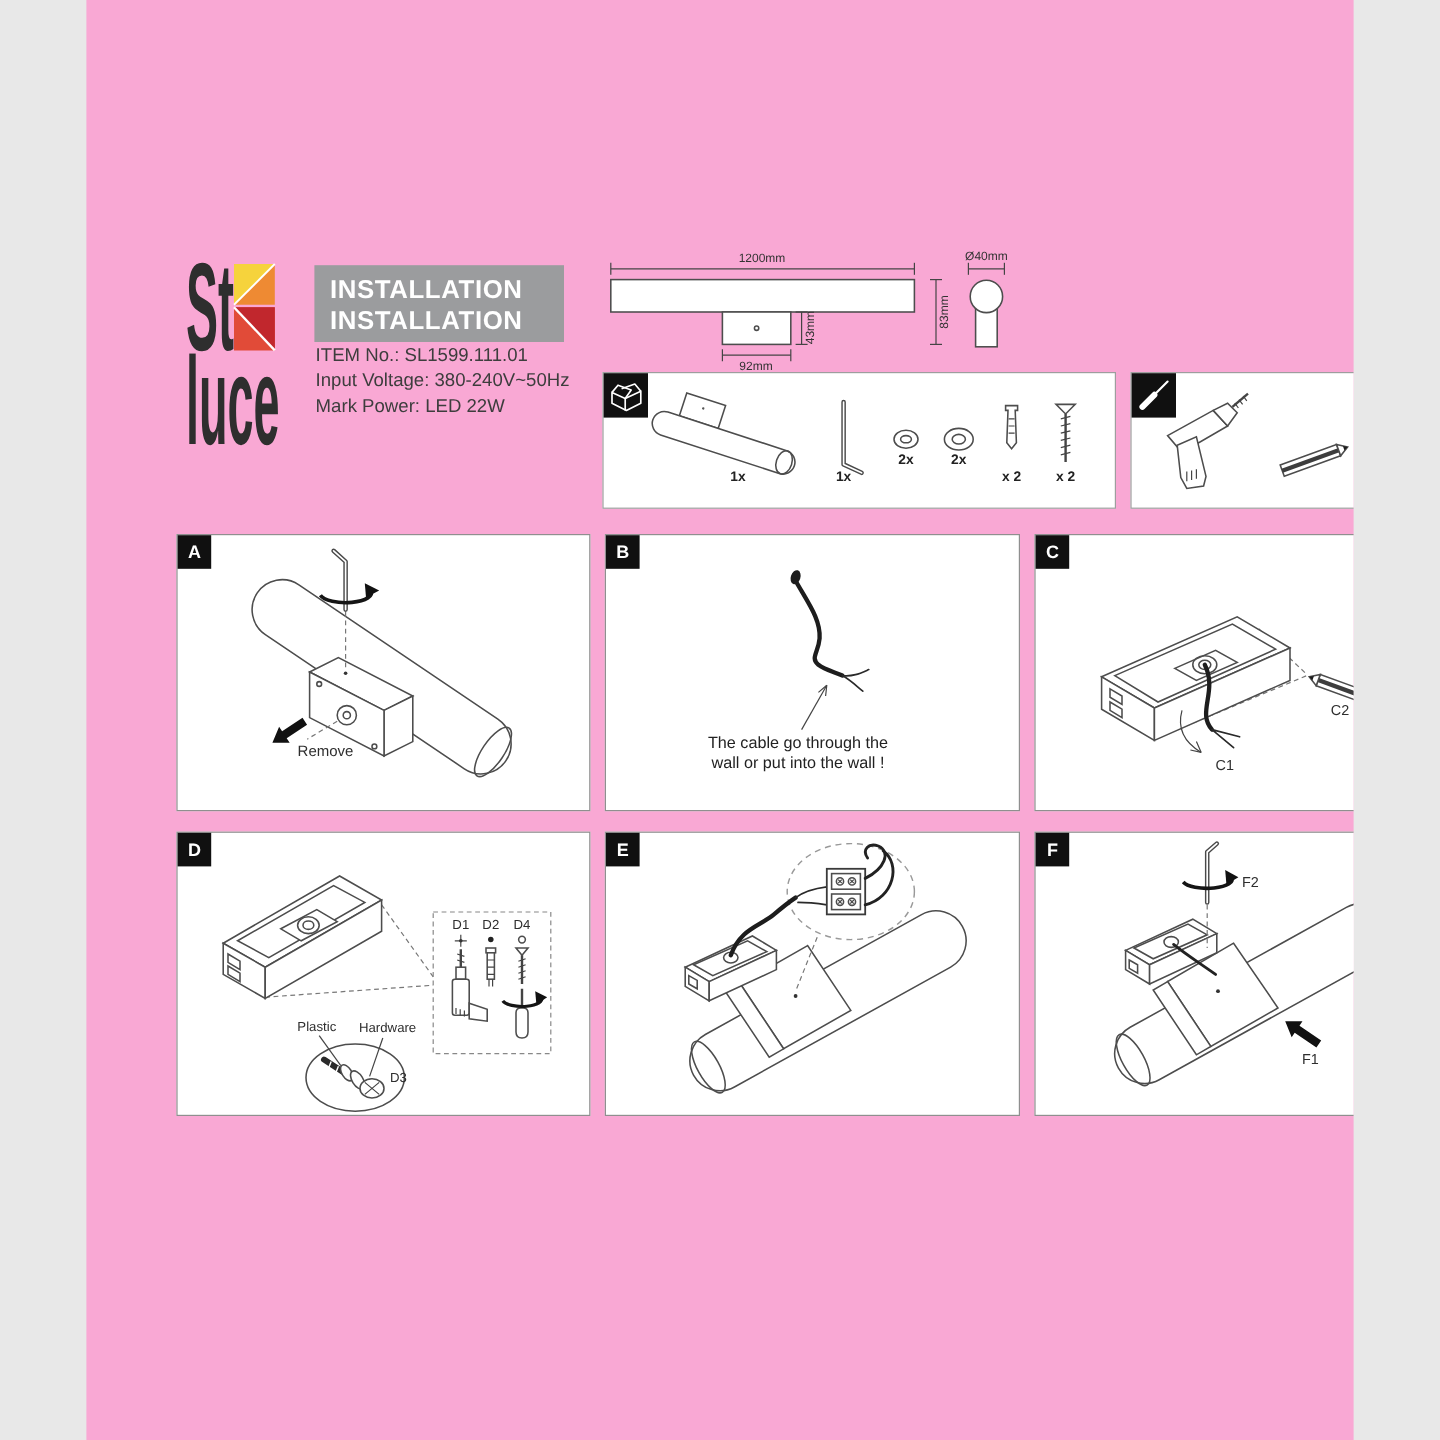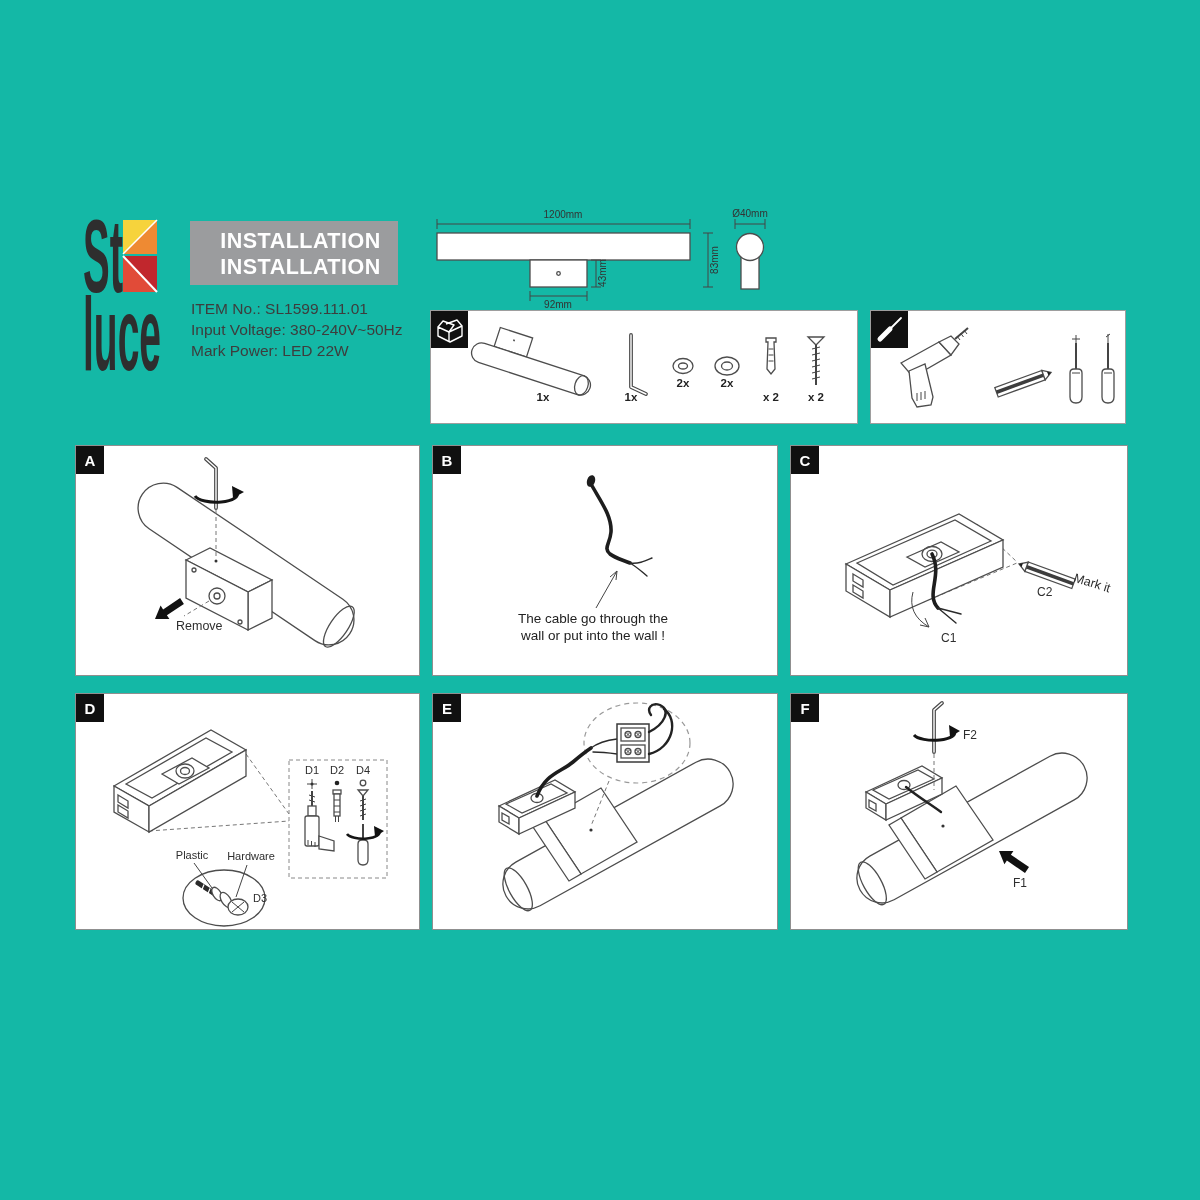--- a/index.html
+++ b/index.html
@@ -1,23 +1,23 @@
 <!DOCTYPE html>
 <html><head>
 <meta charset="utf-8">
 <style>
   html,body{margin:0;padding:0;background:#e8e8e8;}
-  #canvas{position:relative;width:1200px;height:1200px;background:#14b8a6;margin:0 auto;
+  #canvas{position:relative;width:1056px;height:1200px;background:#f9a8d4;margin:0 auto;
           font-family:"Liberation Sans",sans-serif;overflow:hidden;}
   .abs{position:absolute;}
   
   .hdr{position:absolute;left:190px;top:221px;width:208px;height:64px;background:#9b9c9e;
        color:#ffffff;font-weight:bold;font-size:21.5px;line-height:26px;
-       padding:7px 0 0 13px;box-sizing:border-box;letter-spacing:.5px;text-align:center;}
-  .info{position:absolute;left:191px;top:298px;font-size:15.5px;color:#3d3d3d;line-height:21px;}
+       padding:7px 0 0 13px;box-sizing:border-box;letter-spacing:.5px;}
+  .info{position:absolute;left:191px;top:286px;font-size:15.5px;color:#3d3d3d;line-height:21px;}
   
   .bigbox{position:absolute;border:1px solid #9e9e9e;background:#fff;box-sizing:border-box;}
   .iconsq{position:absolute;left:0;top:0;width:37px;height:37px;background:#101010;}
   .panel{position:absolute;border:1px solid #8f8f8f;background:#fff;box-sizing:border-box;}
   .plabel{position:absolute;left:0;top:0;width:28px;height:28px;background:#101010;color:#fff;
           font-weight:bold;font-size:15px;display:flex;align-items:center;justify-content:center;}
   
   .st{fill:none;stroke:#4d4d4d;stroke-width:1.3;}
   .wf{fill:#ffffff;stroke:#4d4d4d;stroke-width:1.3;}
   .wf2{fill:#ffffff;stroke:#3a3a3a;stroke-width:1.5;}

